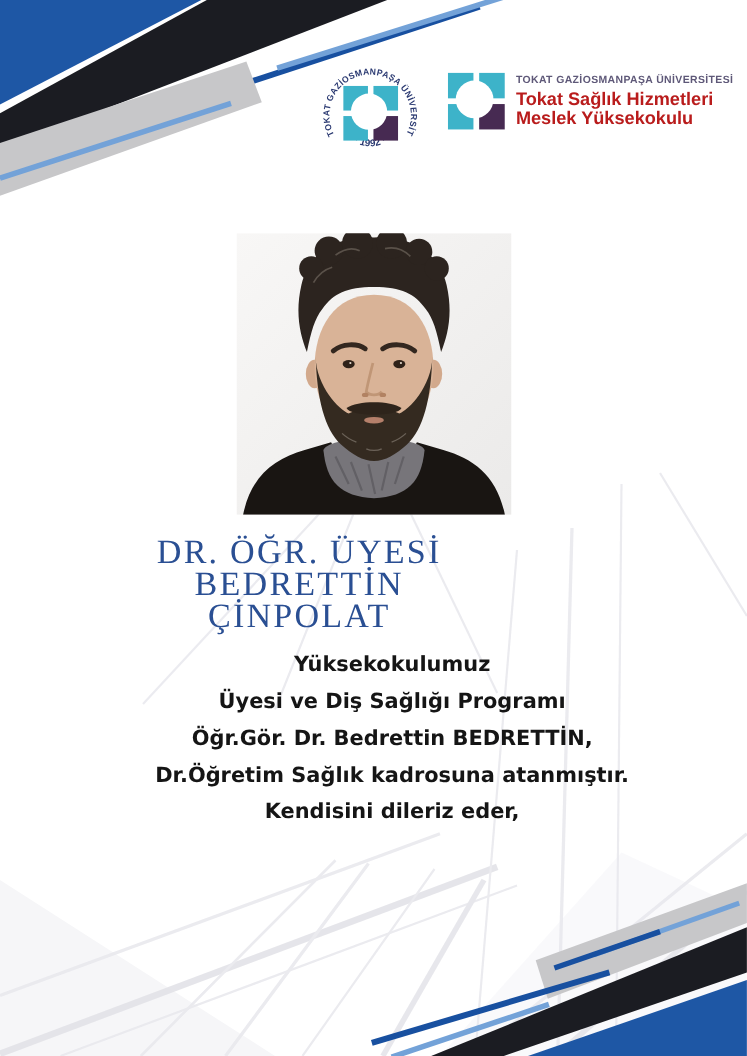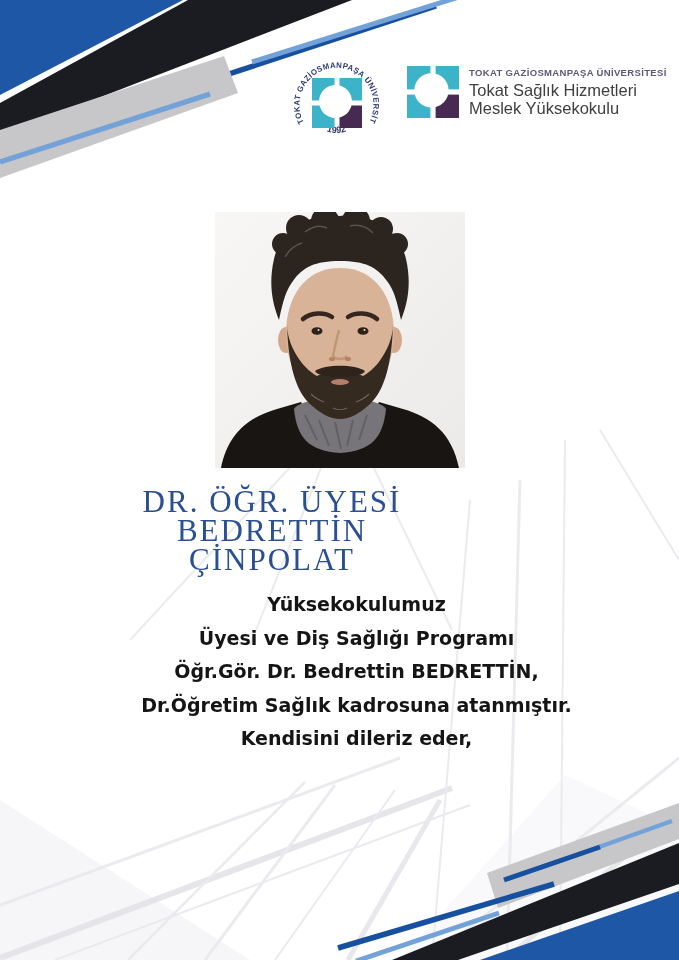--- a/index.html
+++ b/index.html
@@ -9,21 +9,21 @@
   }
   .layer{position:absolute;left:0;top:0;width:679px;height:960px;pointer-events:none;}
   .bg-architecture{z-index:0;}
   .corner-decor{z-index:1;}
   
   .seal{position:absolute;left:280px;top:54px;width:114px;height:96px;z-index:2;}
   .logo-right{position:absolute;left:407px;top:66px;display:flex;align-items:center;gap:10px;z-index:2;}
   .logo-mark{width:52px;height:52px;flex:0 0 auto;}
   .logo-text{display:flex;flex-direction:column;}
   .logo-line1{font-size:9.5px;letter-spacing:0.35px;color:#5e5878;font-weight:700;margin-bottom:3px;white-space:nowrap;}
-  .logo-line2,.logo-line3{font-size:16.5px;font-weight:400;color:#404040;line-height:18px;white-space:nowrap;}
+  .logo-line2,.logo-line3{font-size:16.5px;font-weight:700;color:#b91c1c;line-height:18px;white-space:nowrap;}
   
   .photo{position:absolute;left:215px;top:212px;width:250px;height:256px;z-index:2;}
   .photo svg{display:block;width:100%;height:100%;}
   
   .title-block{
     position:absolute;left:0;top:487px;width:544px;text-align:center;z-index:2;
     font-family:"Liberation Serif", serif;color:#2a4f93;
     font-size:31px;line-height:29px;letter-spacing:2px;font-weight:400;
   }
   

